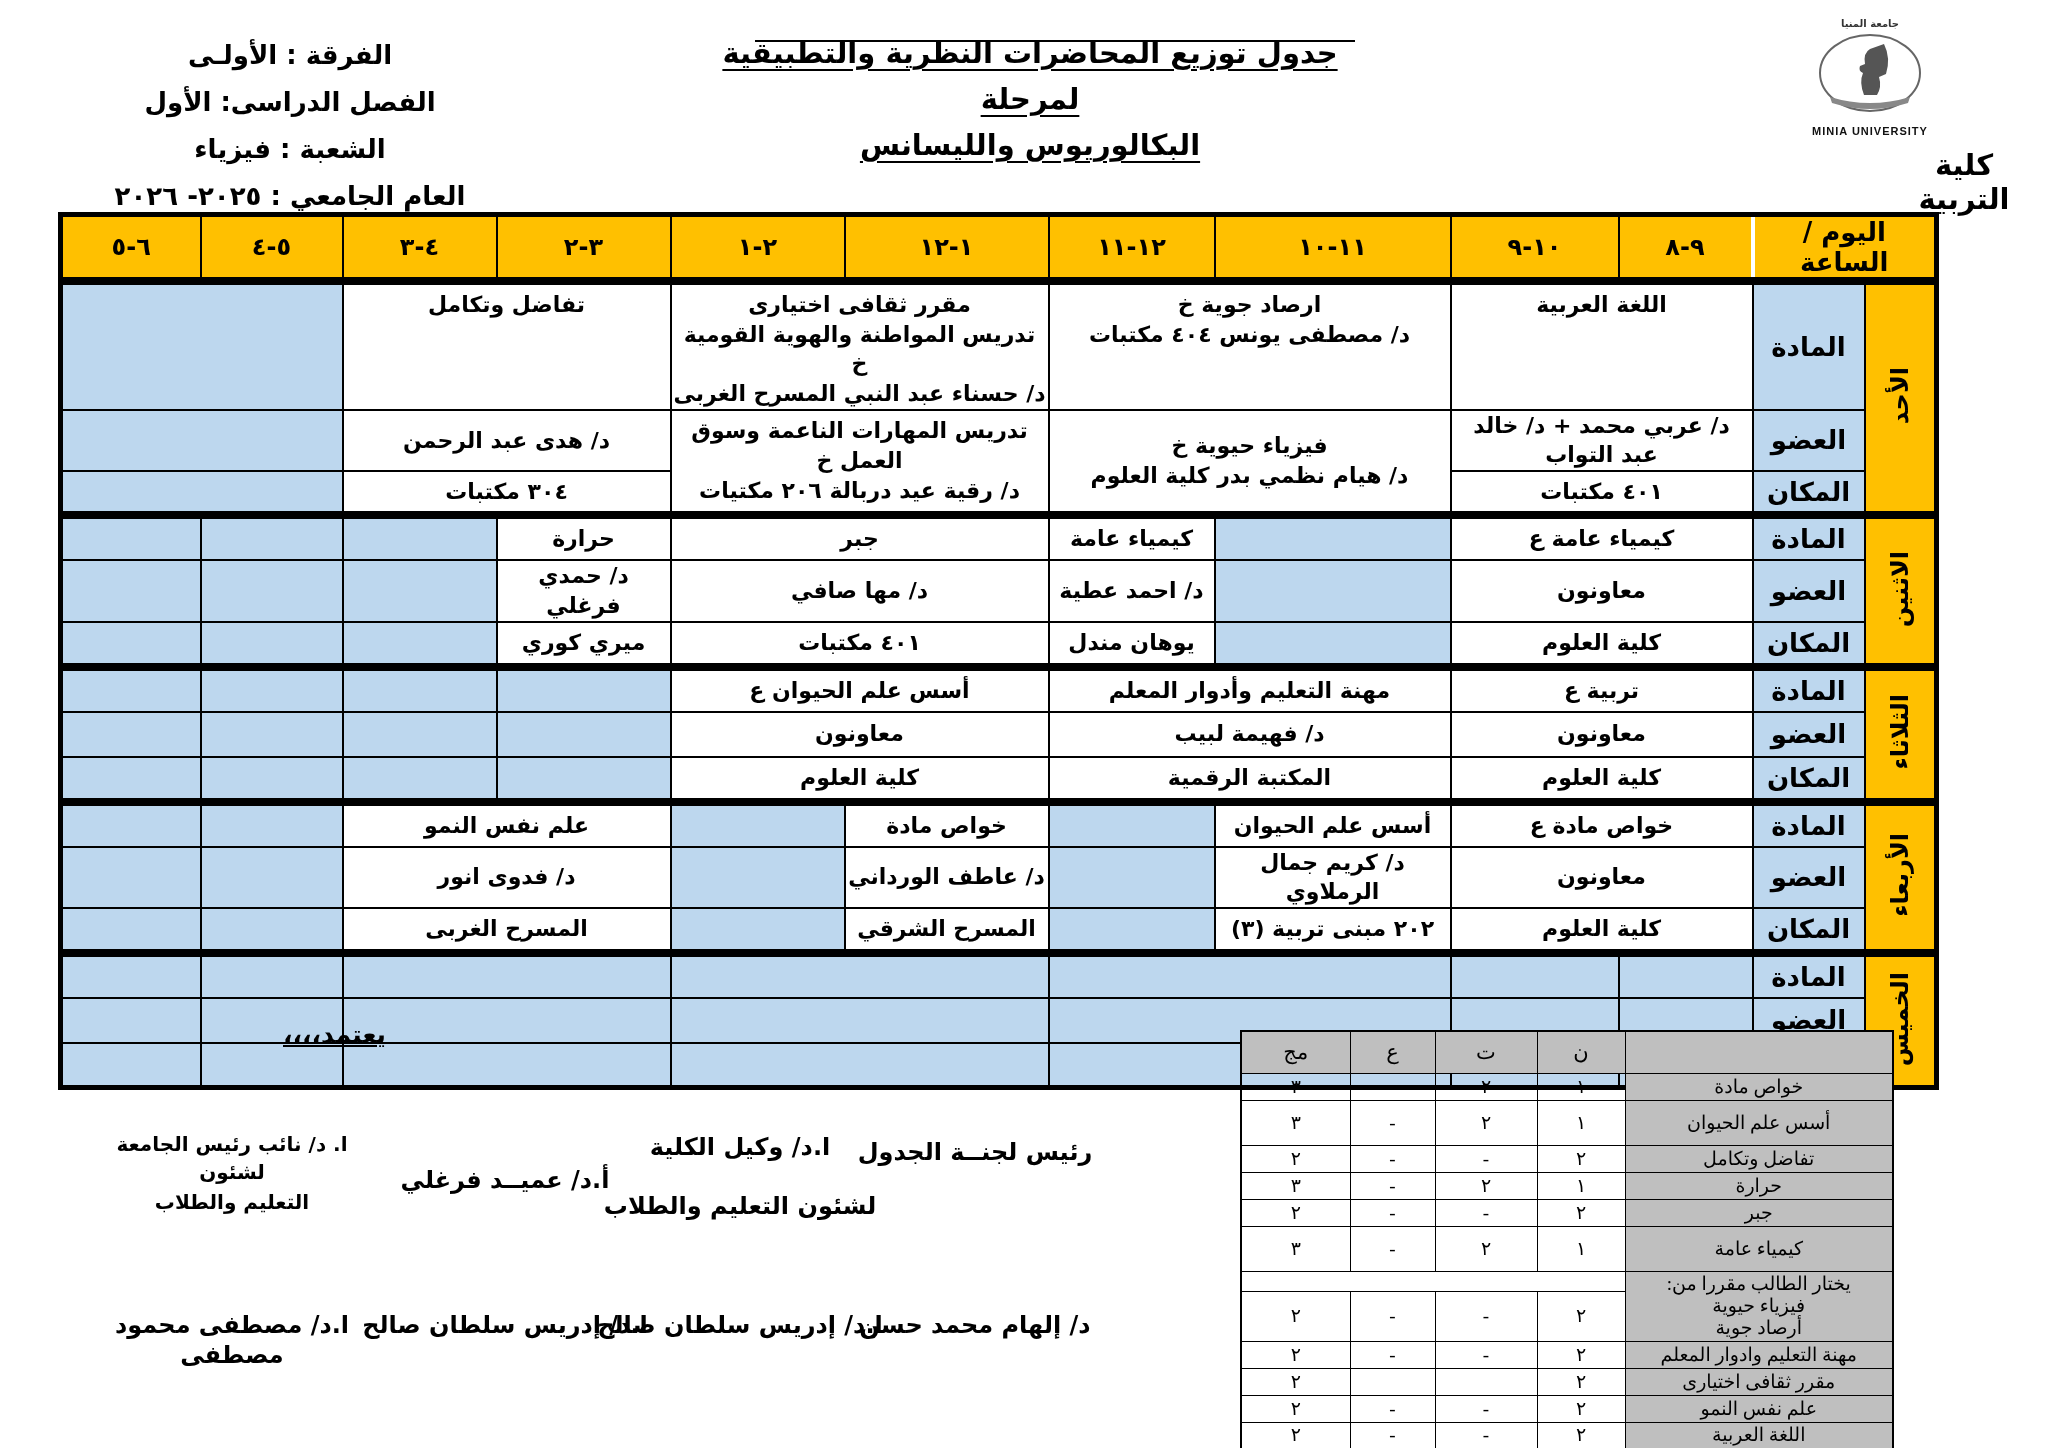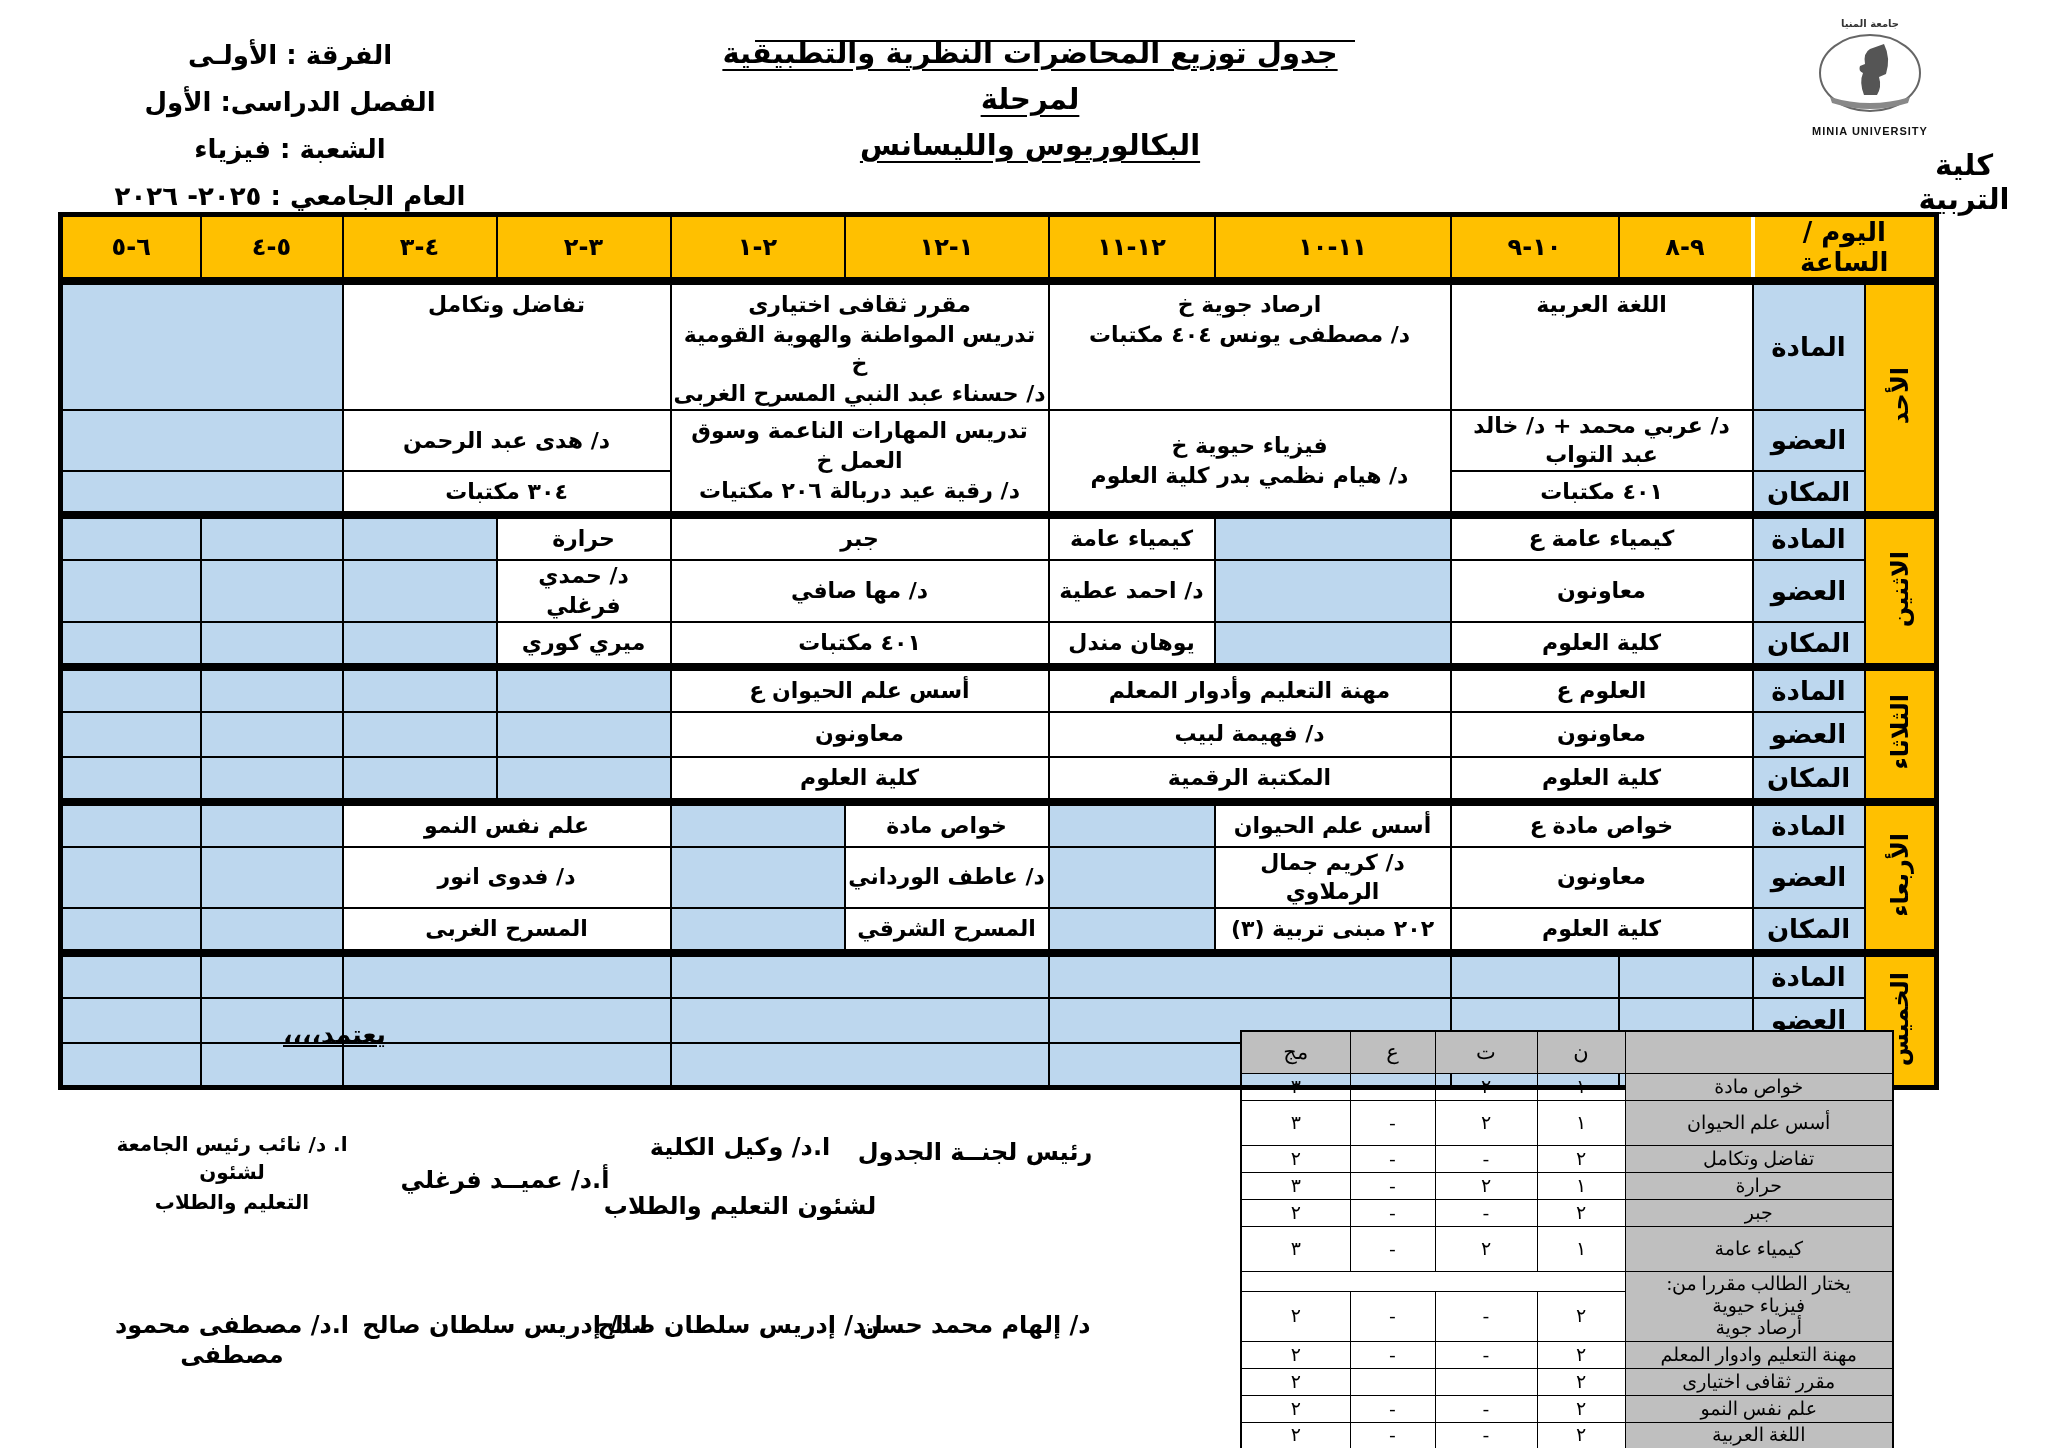--- a/index.html
+++ b/index.html
@@ -190,21 +190,21 @@
       <td class="e"></td>
       <td class="e"></td>
       <td class="e"></td>
     </tr>
   </tbody>
 
   <tbody>
     <tr class="h-std">
       <td class="dayc" rowspan="3"><span class="vert">الثلاثاء</span></td>
       <td class="lbl">المادة</td>
-      <td class="c" colspan="2">العلوم ع</td>
+      <td class="c" colspan="2">تربية ع</td>
       <td class="c" colspan="2">مهنة التعليم وأدوار المعلم</td>
       <td class="c" colspan="2">أسس علم الحيوان ع</td>
       <td class="e"></td>
       <td class="e"></td>
       <td class="e"></td>
       <td class="e"></td>
     </tr>
     <tr class="h-std">
       <td class="lbl">العضو</td>
       <td class="c" colspan="2">معاونون</td>

